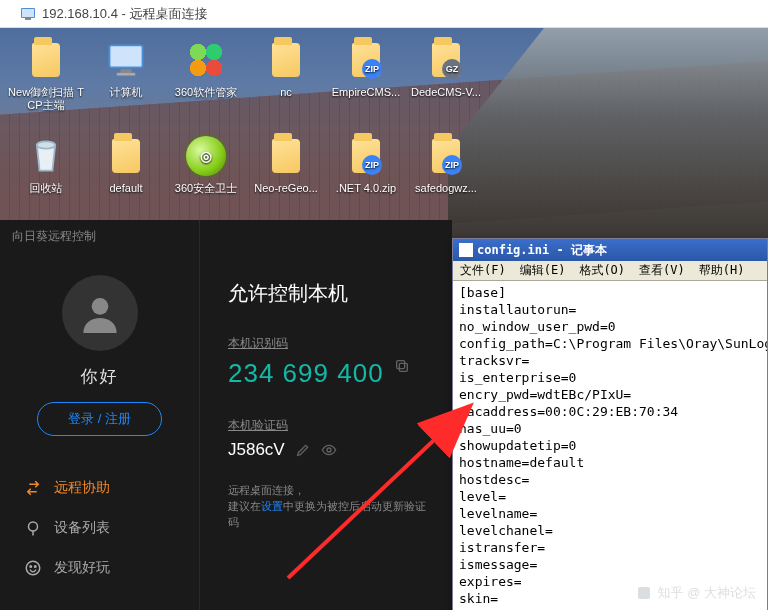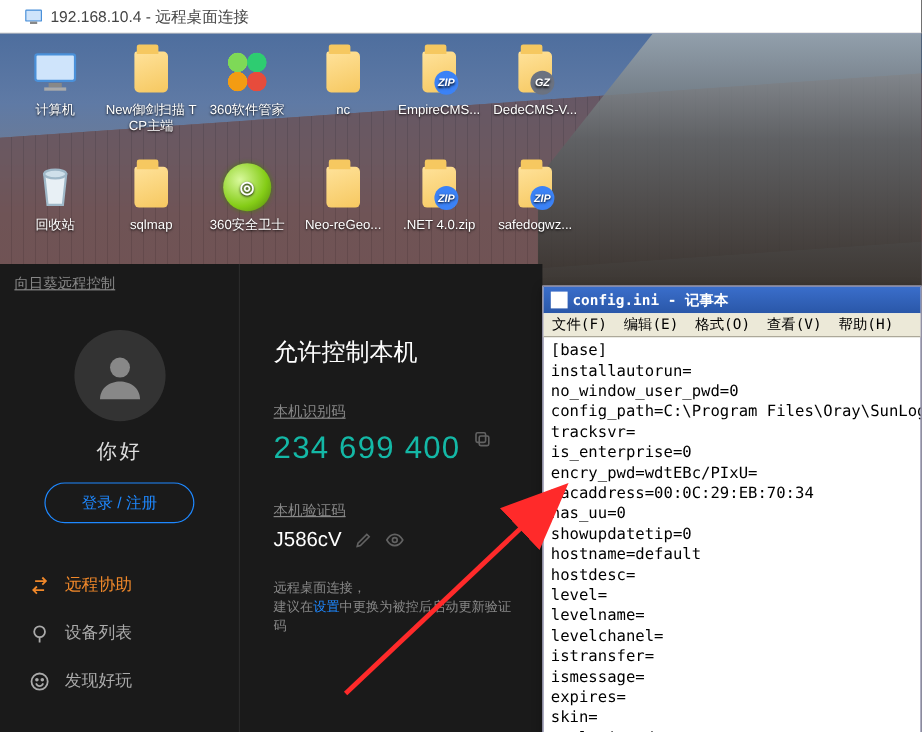--- a/index.html
+++ b/index.html
@@ -19,33 +19,33 @@
   }
   .structure { position:absolute; right:0; top:0; width:320px; height:220px;
     background:linear-gradient(180deg,#9ea8ae 0%, #5e6365 40%, #2e2a24 100%);
     clip-path: polygon(30% 0, 100% 0, 100% 100%, 0 100%, 0 55%);
     opacity:.85;
   }
   .icons { position:absolute; top:8px; left:8px; display:grid; grid-template-columns: repeat(7, 78px); grid-auto-rows: 92px; gap:4px 2px;}
   .di { width:76px; display:flex; flex-direction:column; align-items:center; font-size:11px; color:#fff; text-shadow:0 1px 2px #000; cursor:default;}
   .di .ic { width:48px; height:48px; display:flex; align-items:center; justify-content:center; margin-bottom:2px;}
   .di .lbl { text-align:center; line-height:13px; word-break:break-all;}
-  .folder { width:28px; height:34px; background:linear-gradient(160deg,#ffe29a 0%, #f6c860 100%); border-radius:2px 4px 4px 4px; position:relative;font-style:italic;}
+  .folder { width:28px; height:34px; background:linear-gradient(160deg,#ffe29a 0%, #f6c860 100%); border-radius:2px 4px 4px 4px; position:relative;}
   .folder::before { content:""; position:absolute; top:-6px; left:2px; width:18px; height:8px; background:#f6c860; border-radius:2px 2px 0 0;}
   .badge { position:absolute; bottom:-2px; right:-2px; border-radius:50%; width:20px; height:20px; display:flex; align-items:center; justify-content:center; font-size:9px; font-weight:bold; color:#fff;}
   .zip { background:#3b82f6;}
   .gz { background:#6b7280;}
   .computer-ic svg, .bin-ic svg { width:44px; height:44px;}
   .flower { width:40px; height:40px; background:radial-gradient(circle at 30% 30%, #7ed957 20%, transparent 21%), radial-gradient(circle at 70% 30%, #2ecc71 20%, transparent 21%), radial-gradient(circle at 30% 70%, #f39c12 20%, transparent 21%), radial-gradient(circle at 70% 70%, #e74c3c 20%, transparent 21%); border-radius:8px;}
   .ball360 { width:40px; height:40px; border-radius:50%; background:radial-gradient(circle at 35% 35%, #d9f99d, #84cc16 60%, #4d7c0f); box-shadow:0 0 4px #4d7c0f; display:flex; align-items:center; justify-content:center; color:#fff; font-weight:bold; font-size:14px;}
 
   
   .sunlogin { position:absolute; left:0; bottom:0; width:452px; height:390px; background:#1a1a1a; display:flex; overflow:hidden;}
   .sl-left { width:200px; background:#1a1a1a; border-right:1px solid #2a2a2a; display:flex; flex-direction:column; align-items:center;}
-  .sl-title { width:100%; padding:8px 12px; font-size:12px; color:#888;text-decoration:underline;}
+  .sl-title { width:100%; padding:8px 12px; font-size:12px; color:#888;}
   .avatar { margin-top:22px; width:76px; height:76px; border-radius:50%; background:#333; display:flex; align-items:center; justify-content:center;}
   .avatar svg { width:40px; height:40px; fill:#888;}
   .hello { margin-top:14px; color:#ddd; font-size:17px; letter-spacing:2px;}
   .login-btn { margin-top:14px; padding:7px 30px; border:1px solid #1e88ff; border-radius:20px; color:#1e88ff; font-size:13px; cursor:pointer;}
   .menu { margin-top:32px; width:100%;}
   .mi { display:flex; align-items:center; gap:12px; padding:11px 24px; font-size:14px; color:#aaa; cursor:pointer;}
   .mi.remote { color:#f0882a;}
   .mi svg { width:18px; height:18px; flex-shrink:0;}
   .sl-right { flex:1; padding:60px 20px 0 28px; color:#ccc; position:relative;}
   .r-h1 { font-size:20px; color:#fff; font-weight:400; margin-bottom:28px;}
@@ -84,38 +84,38 @@
 </div>
 
 <div class="desktop">
   <div class="wallpaper"></div>
   <div class="roof"></div>
   <div class="structure"></div>
 
   <div class="icons">
 
     <div class="di">
+      <div class="ic">
+          <div class="folder"></div>
+        </div>
+      <span class="lbl">New御剑扫描
+TCP主端</span>
+    </div>
+    <div class="di">
       <div class="ic computer-ic">
         <svg viewBox="0 0 48 48">
             <rect x="6" y="8" width="36" height="24" rx="2" fill="#cfe4fb" stroke="#4a90d9" stroke-width="2"></rect>
             <rect x="18" y="34" width="12" height="4" fill="#888"></rect>
             <rect x="14" y="38" width="20" height="3" fill="#aaa"></rect>
           </svg>
       </div>
       <span class="lbl">计算机</span>
     </div>
     <div class="di">
       <div class="ic">
-          <div class="folder"></div>
-        </div>
-      <span class="lbl">New御剑扫描
-TCP主端</span>
-    </div>
-    <div class="di">
-      <div class="ic">
           <div class="flower"></div>
         </div>
       <span class="lbl">360软件管家</span>
     </div>
     <div class="di">
       <div class="ic">
           <div class="folder"></div>
         </div>
       <span class="lbl">nc</span>
     </div>
@@ -143,21 +143,21 @@
             <path d="M14 12h20l-3 28h-14z" fill="#e8f0f5" stroke="#9fb8c8" stroke-width="2"></path>
             <ellipse cx="24" cy="12" rx="10" ry="4" fill="#cfe0ea" stroke="#9fb8c8" stroke-width="2"></ellipse>
           </svg>
       </div>
       <span class="lbl">回收站</span>
     </div>
     <div class="di">
       <div class="ic">
           <div class="folder"></div>
         </div>
-      <span class="lbl">sqlmap</span>
+      <span class="lbl">default</span>
     </div>
     <div class="di">
       <div class="ic">
           <div class="ball360">◎</div>
         </div>
       <span class="lbl">360安全卫士</span>
     </div>
     <div class="di">
       <div class="ic">
           <div class="folder"></div>
@@ -286,13 +286,19 @@
 levelchanel=
 istransfer=
 ismessage=
 expires=
 skin=
 sunlogincode=
 isfastcodelogin=1
 logintype=0</div>
   </div>
 
+  <div class="watermark">
+    <svg viewBox="0 0 24 24" fill="#d0d4d8">
+        <rect x="3" y="3" width="18" height="18" rx="3"></rect>
+      </svg>
+    <span>知乎 @ 大神论坛</span>
+  </div>
 </div>
 
 </body></html>

